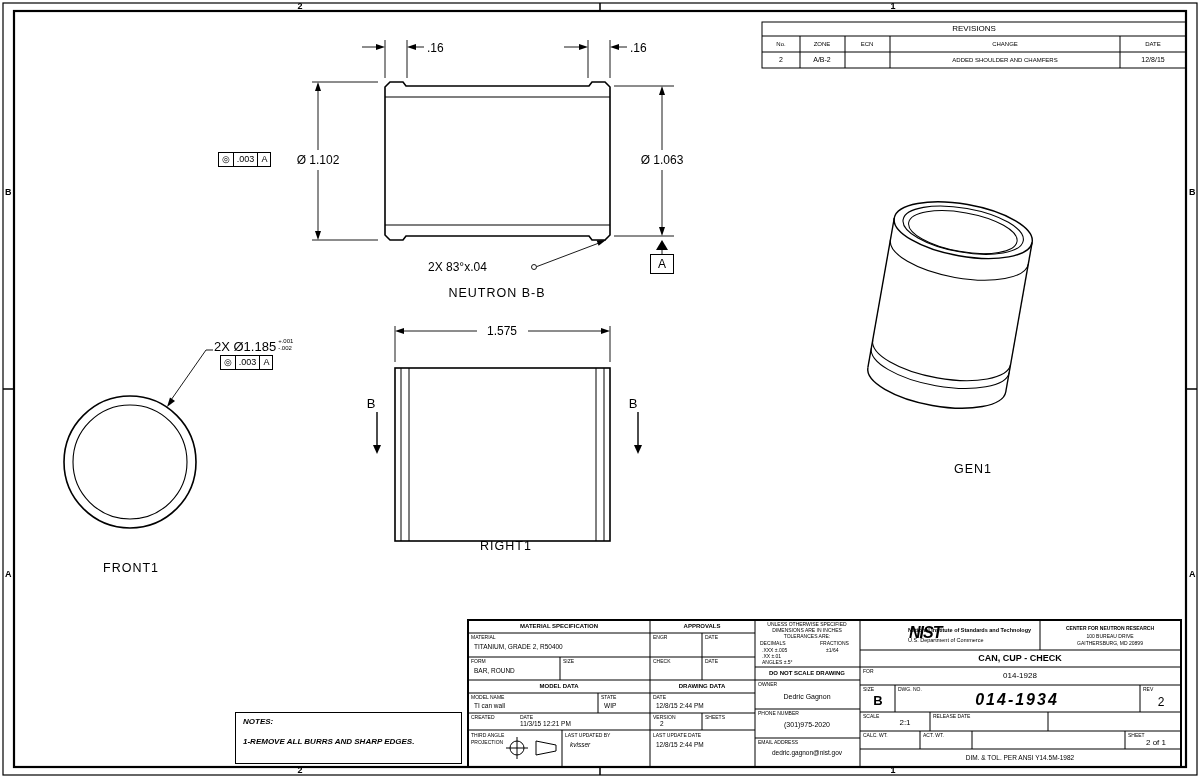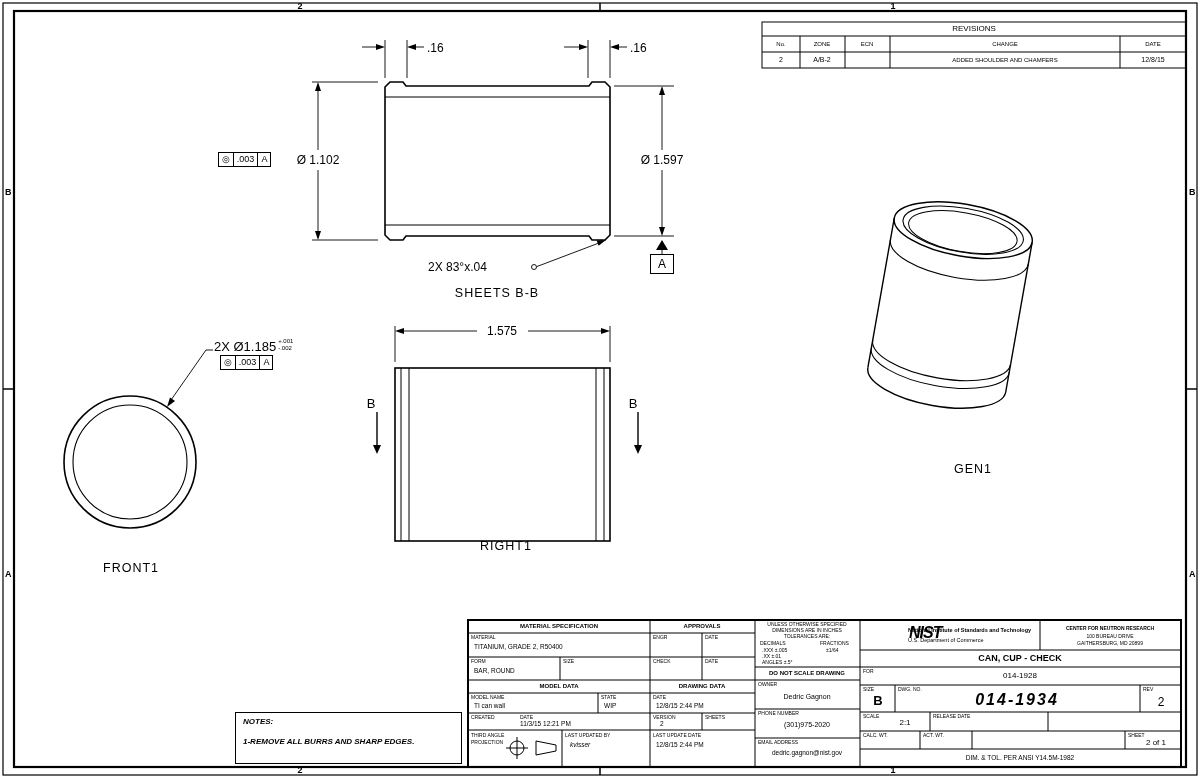--- a/index.html
+++ b/index.html
@@ -210,29 +210,29 @@
 <div class="t f6 ctr" style="left:1153px;top:41px">DATE</div>
 <div class="t f7 ctr" style="left:781px;top:56px">2</div>
 <div class="t f7 ctr" style="left:822px;top:56px">A/B-2</div>
 <div class="t f7 ctr" style="left:867px;top:56px"></div>
 <div class="t f6 ctr" style="left:1005px;top:57px">ADDED SHOULDER AND CHAMFERS</div>
 <div class="t f7 ctr" style="left:1153px;top:56px">12/8/15</div>
 
 <div class="t f10" style="left:427px;top:42px">.16</div>
 <div class="t f10" style="left:630px;top:42px">.16</div>
 <div class="t f10 ctr wb" style="left:318px;top:154px">Ø 1.102</div>
-<div class="t f10 ctr wb" style="left:662px;top:154px">Ø 1.597</div>
+<div class="t f10 ctr wb" style="left:662px;top:154px">Ø 1.063</div>
 <div class="fcf" style="left:218px;top:152px">
   <span>◎</span>
       <span>.003</span>
       <span>A</span>
 </div>
 <div class="t f10" style="left:428px;top:261px">2X  83°x.04</div>
 <div class="datumbox f10" style="left:650px;top:254px;width:22px;height:18px;line-height:18px">A</div>
-<div class="t f12 ctr" style="left:497px;top:287px">SHEETS B-B</div>
+<div class="t f12 ctr" style="left:497px;top:287px">NEUTRON B-B</div>
 
 <div class="t" style="left:214px;top:338px">
   <span class="f11">2X  Ø1.185</span><span class="stack">
         <span>+.001</span>
         <span>-.002</span>
       </span>
 </div>
 <div class="fcf" style="left:220px;top:355px">
   <span>◎</span>
       <span>.003</span>

